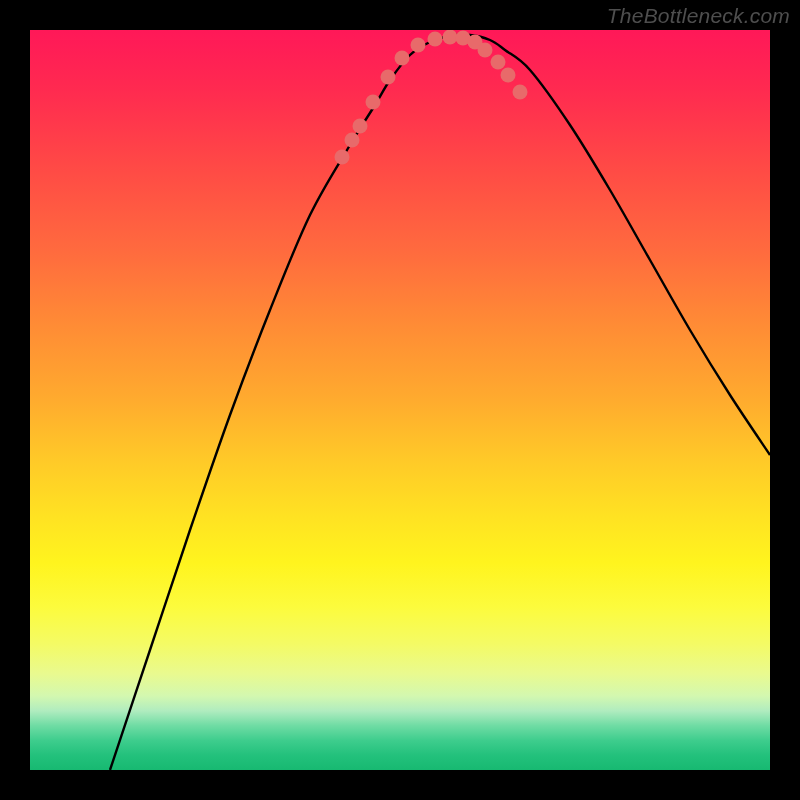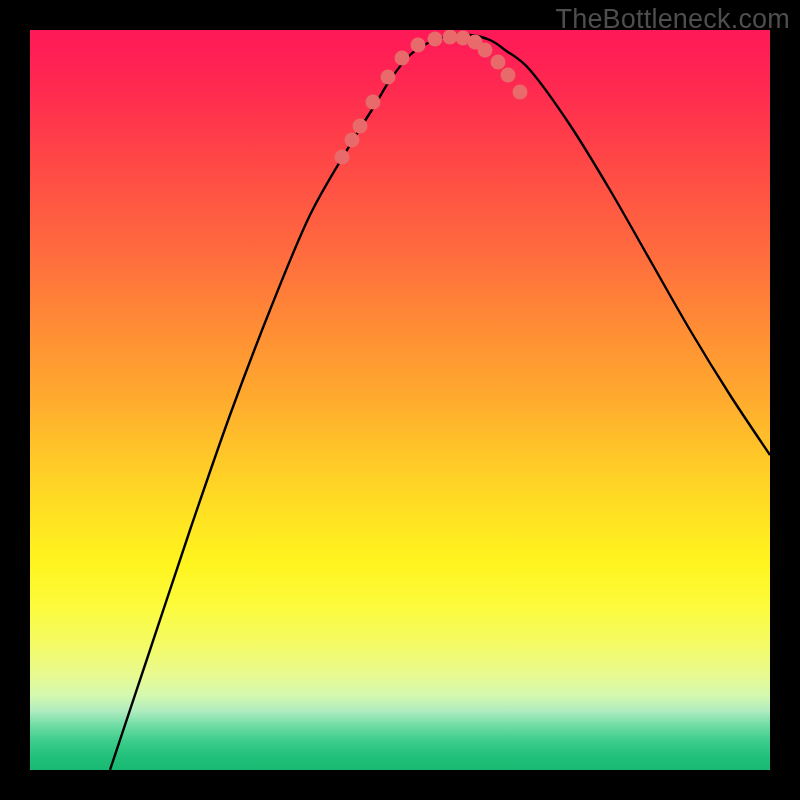--- a/index.html
+++ b/index.html
@@ -44,24 +44,25 @@
       #3ecd8d 96%,
       #23c17c 98%,
       #17b971 100%
     );
   }
   .attribution {
     position: absolute;
     top: 4px;
     right: 10px;
     color: #4e4e4e;
-    font-size: 27px;
+    font-size: 21px;
     font-weight: 500;
     letter-spacing: 0.2px;
     z-index: 5;
+    font-style: italic;
   }
   svg.curve {
     position: absolute;
     left: 0;
     top: 0;
   }
 </style>
 </head>
 <body>
 

